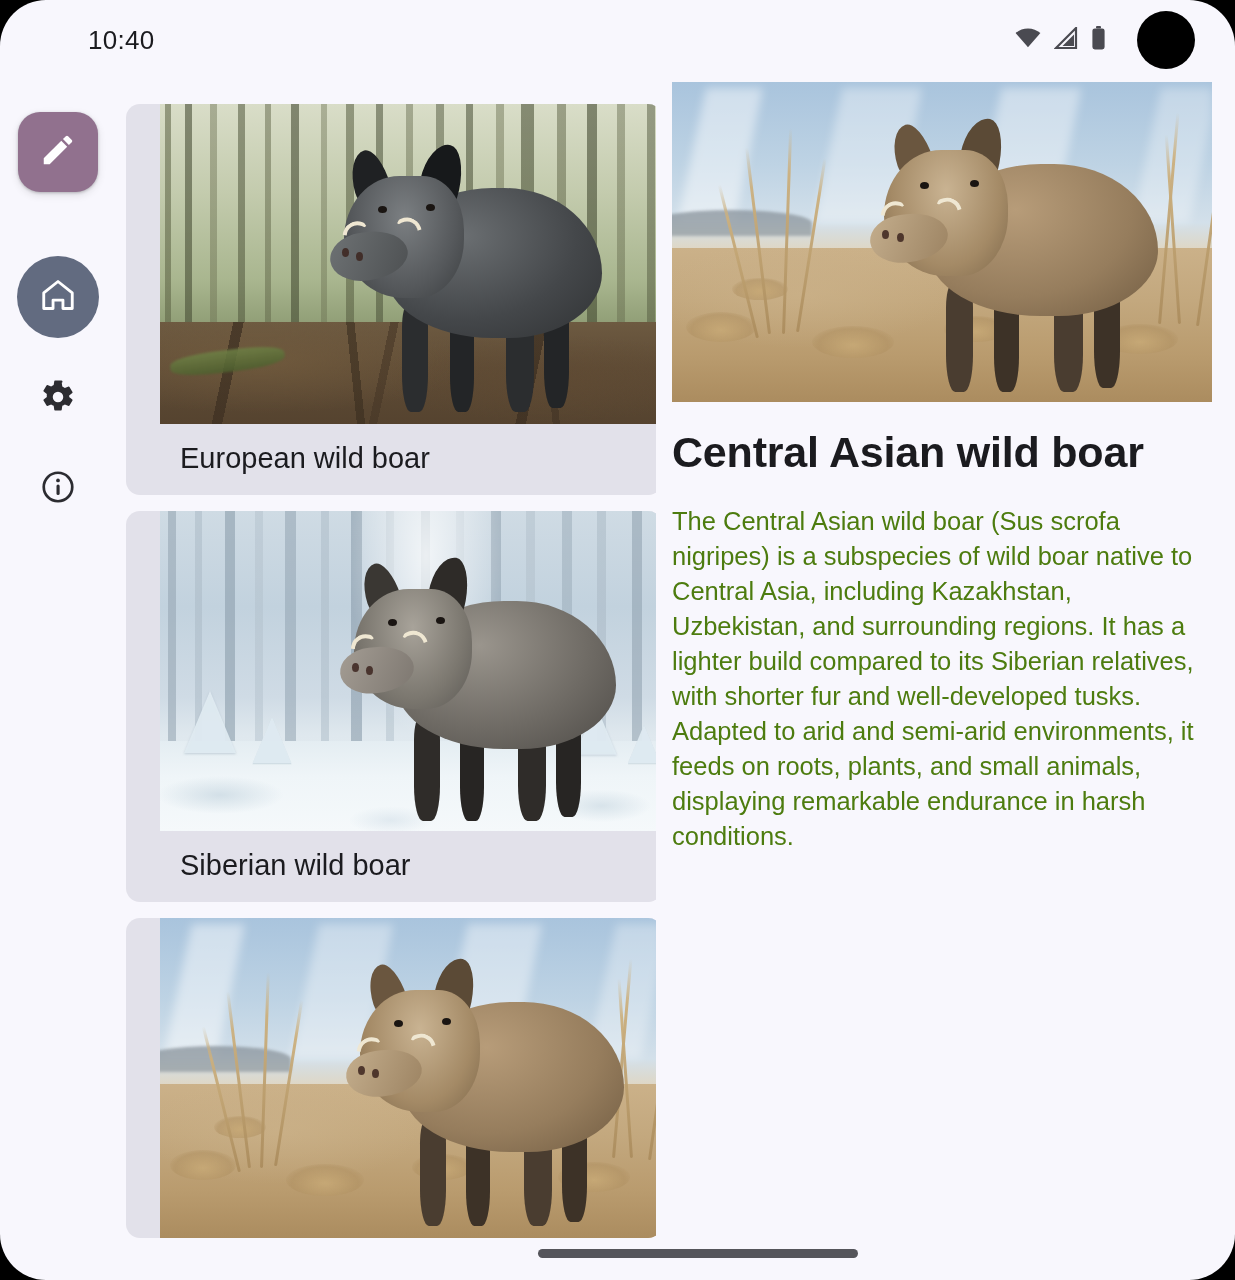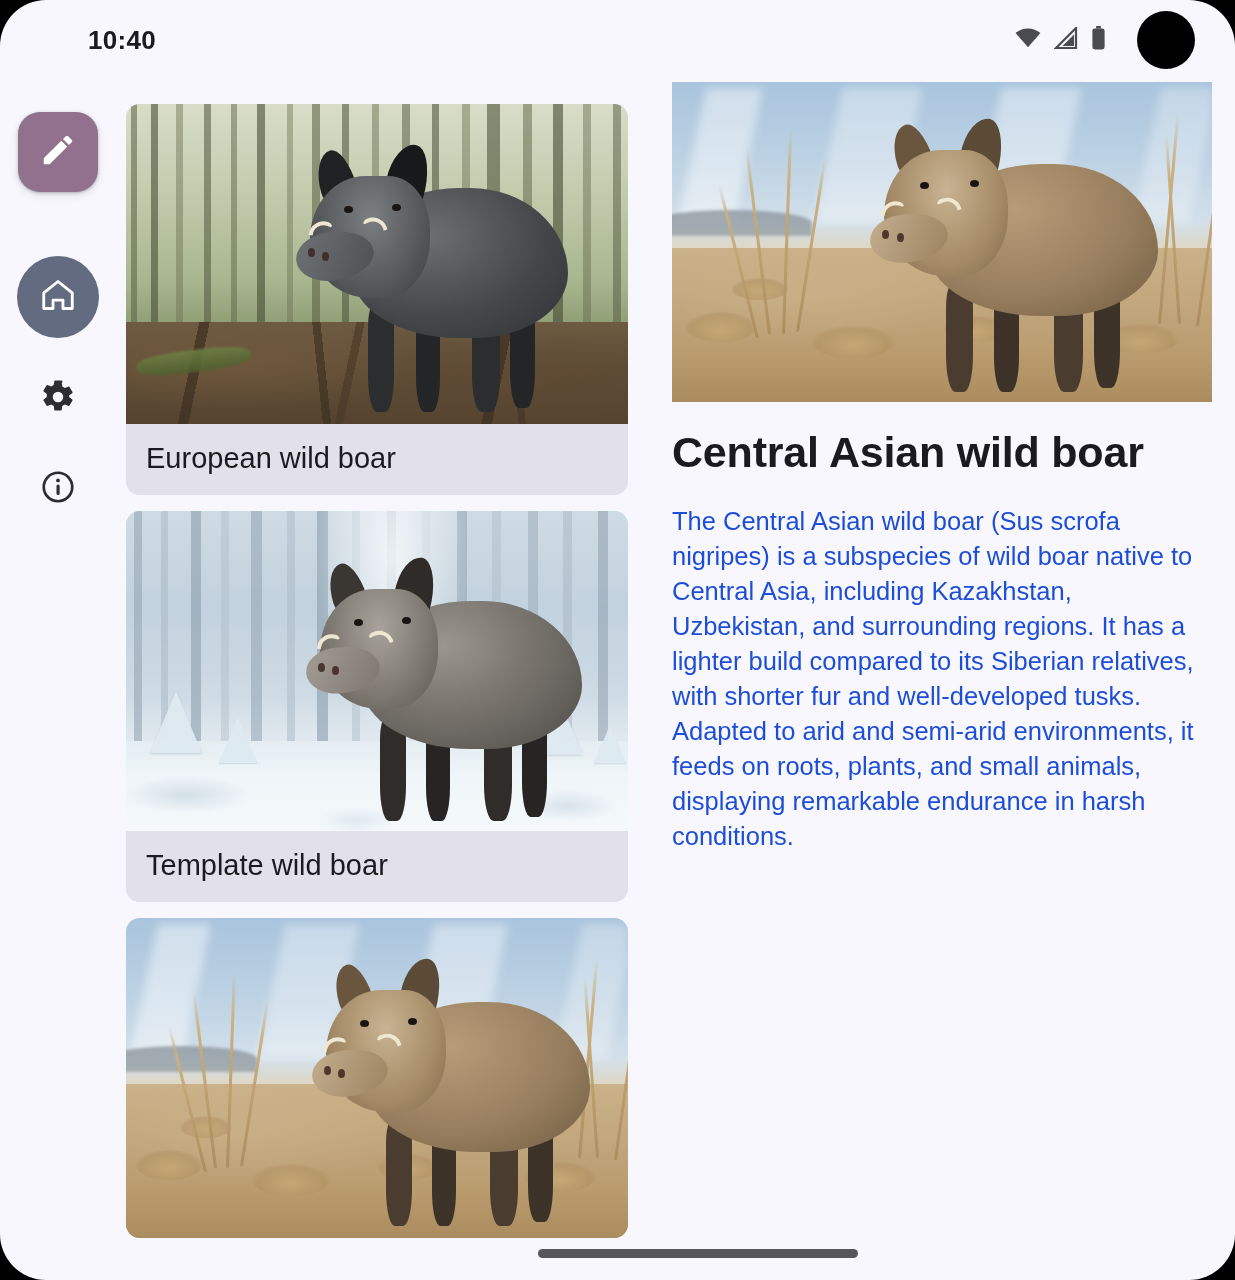--- a/index.html
+++ b/index.html
@@ -25,21 +25,20 @@
   .status-bar {
     position: absolute;
     top: 0; left: 0;
     width: 1235px;
     height: 80px;
     display: flex;
     align-items: center;
     justify-content: space-between;
     padding: 0 40px 0 88px;
     box-sizing: border-box;
-    font-weight: bold;
   }
   .status-clock {
     font-size: 26px;
     color: #1b1b1f;
     letter-spacing: .3px;
   }
   .status-icons {
     display: flex;
     align-items: center;
     gap: 13px;
@@ -120,20 +119,21 @@
     flex-direction: column;
     gap: 16px;
   }
   .card {
     width: 502px;
     border-radius: 14px;
     overflow: hidden;
     background: #E2E1EA;
     cursor: pointer;
     position: relative;
+    padding-left: 34px;
   }
   .card-image {
     width: 502px;
     height: 320px;
     position: relative;
     overflow: hidden;
   }
   .card-label {
     font-size: 29px;
     color: #1b1b1f;
@@ -160,21 +160,21 @@
   }
   .detail-title {
     font-size: 43px;
     color: #1b1b1f;
     margin: 26px 0 14px 0;
     letter-spacing: -.2px;
   }
   .detail-body {
     font-size: 25.5px;
     line-height: 35px;
-    color: #1d4ed8;
+    color: #4d7c0f;
     margin-top: 27px;
   }
 
   
   .gesture-bar {
     position: absolute;
     bottom: 22px;
     left: 0;
     width: 1235px;
     display: flex;
@@ -496,21 +496,21 @@
               <div class="boar-snout" style="left:2px; top:88px; width:74px; height:46px; background:linear-gradient(120deg,#a49d94,#7d7770); transform:rotate(-6deg);"></div>
               <div class="boar-nostril" style="left:14px; top:104px;"></div>
               <div class="boar-nostril" style="left:28px; top:107px;"></div>
               <div class="boar-eye" style="left:50px; top:60px;"></div>
               <div class="boar-eye" style="left:98px; top:58px;"></div>
               <div class="tusk" style="left:8px;  top:76px; transform:rotate(-38deg);"></div>
               <div class="tusk" style="left:60px; top:72px; transform:rotate(24deg) scaleX(-1);"></div>
             </div>
           </div>
         </div>
-        <div class="card-label">Template wild boar</div>
+        <div class="card-label">Siberian wild boar</div>
       </div>
 
       <div class="card">
         <div class="card-image">
           <div class="scene">
             <div class="steppe-sky"></div>
             <div class="steppe-clouds"></div>
             <div class="steppe-hill"></div>
             <div class="steppe-ground"></div>
             <div class="tuft" style="left:10px;  top:232px; width:66px; height:30px;"></div>

